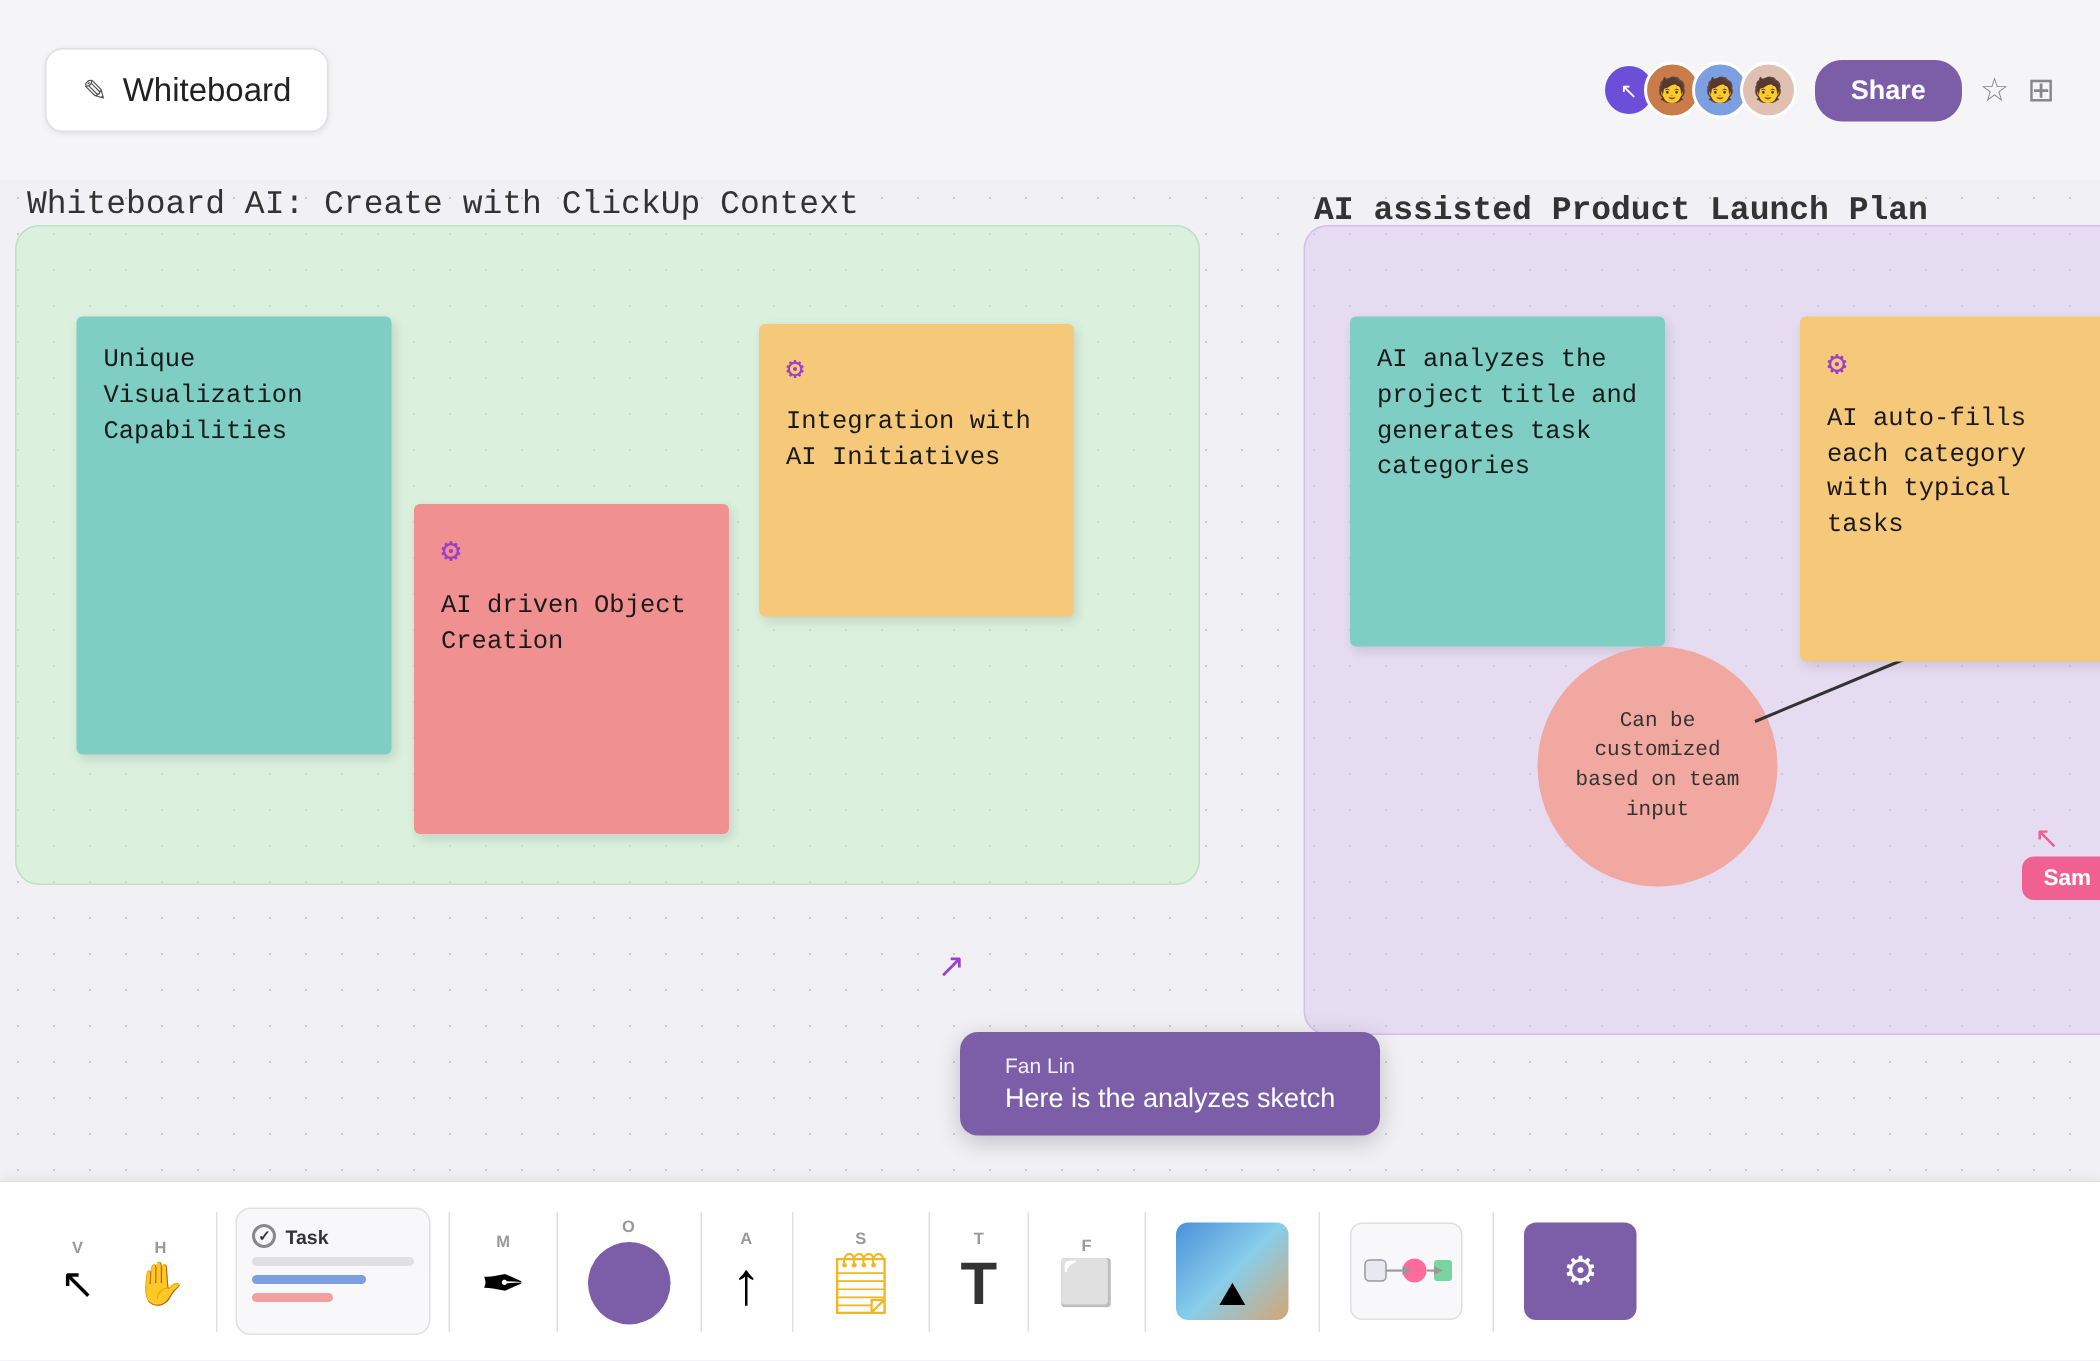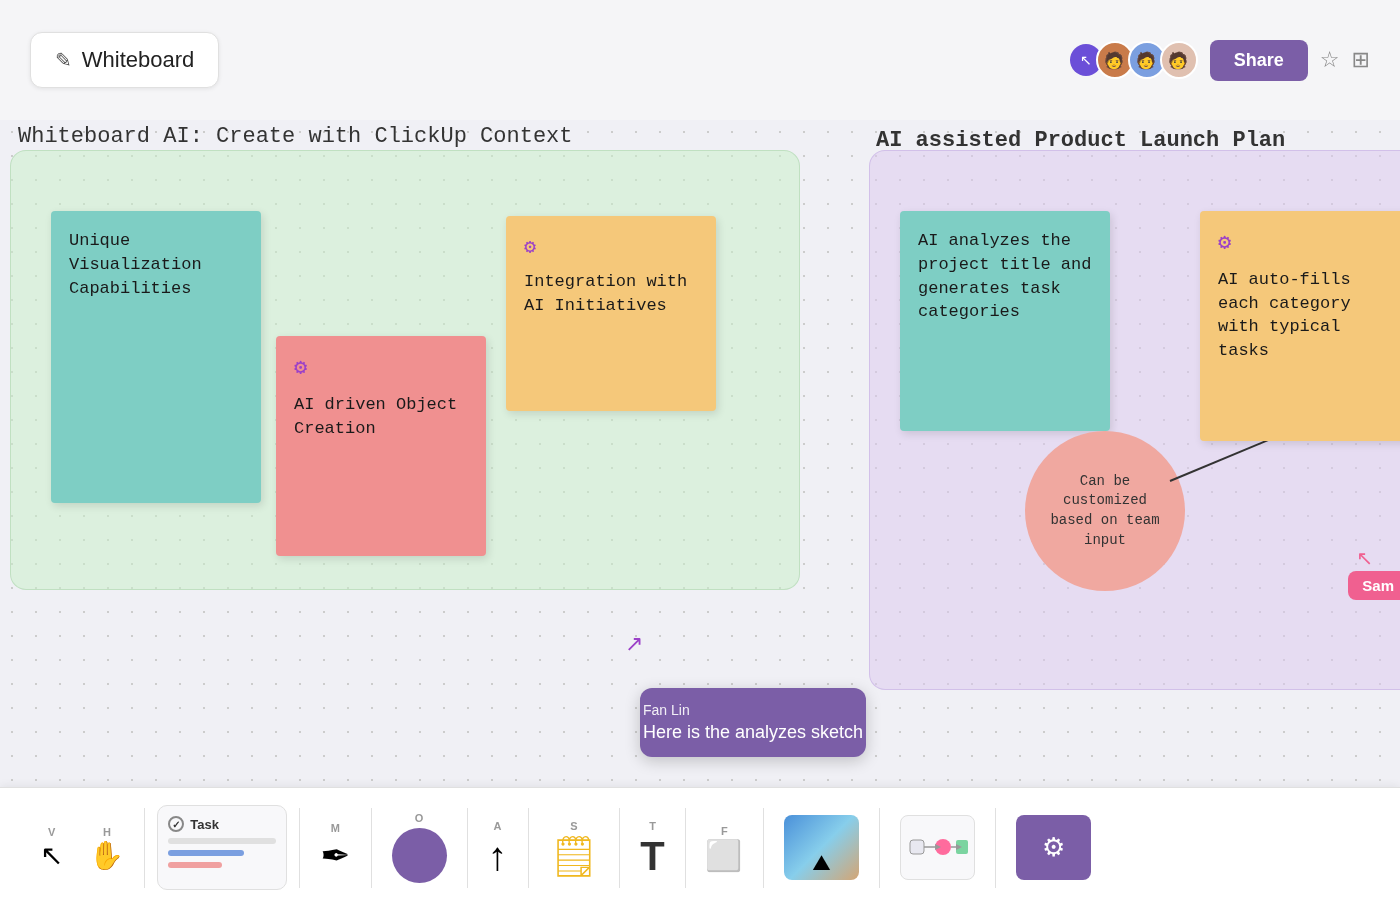--- a/index.html
+++ b/index.html
@@ -79,21 +79,21 @@
       justify-content: center;
       font-size: 16px;
     }
     .avatar-1 { background: #c97b4a; }
     .avatar-2 { background: #7b9fe0; }
     .avatar-3 { background: #e0c0b0; }
     .share-btn {
       background: #7b5ea7;
       color: white;
       border: none;
-      border-radius: 8px;
+      border-radius: 18px;
       padding: 10px 24px;
       font-size: 18px;
       font-weight: 600;
       cursor: pointer;
     }
     .star-btn {
       background: none;
       border: none;
       font-size: 22px;
       color: #888;
@@ -230,21 +230,21 @@
     }
 
     
     .cursor-tooltip {
       position: absolute;
       bottom: 30px;
       left: 640px;
       background: #7b5ea7;
       color: white;
       border-radius: 12px;
-      padding: 14px 3px;
+      padding: 14px 30px;
       font-size: 16px;
       max-width: 350px;
       box-shadow: 0 4px 16px rgba(0,0,0,0.2);
     }
     .cursor-tooltip .user-name {
       font-size: 14px;
       opacity: 0.9;
       margin-bottom: 4px;
     }
     .cursor-tooltip .message {

